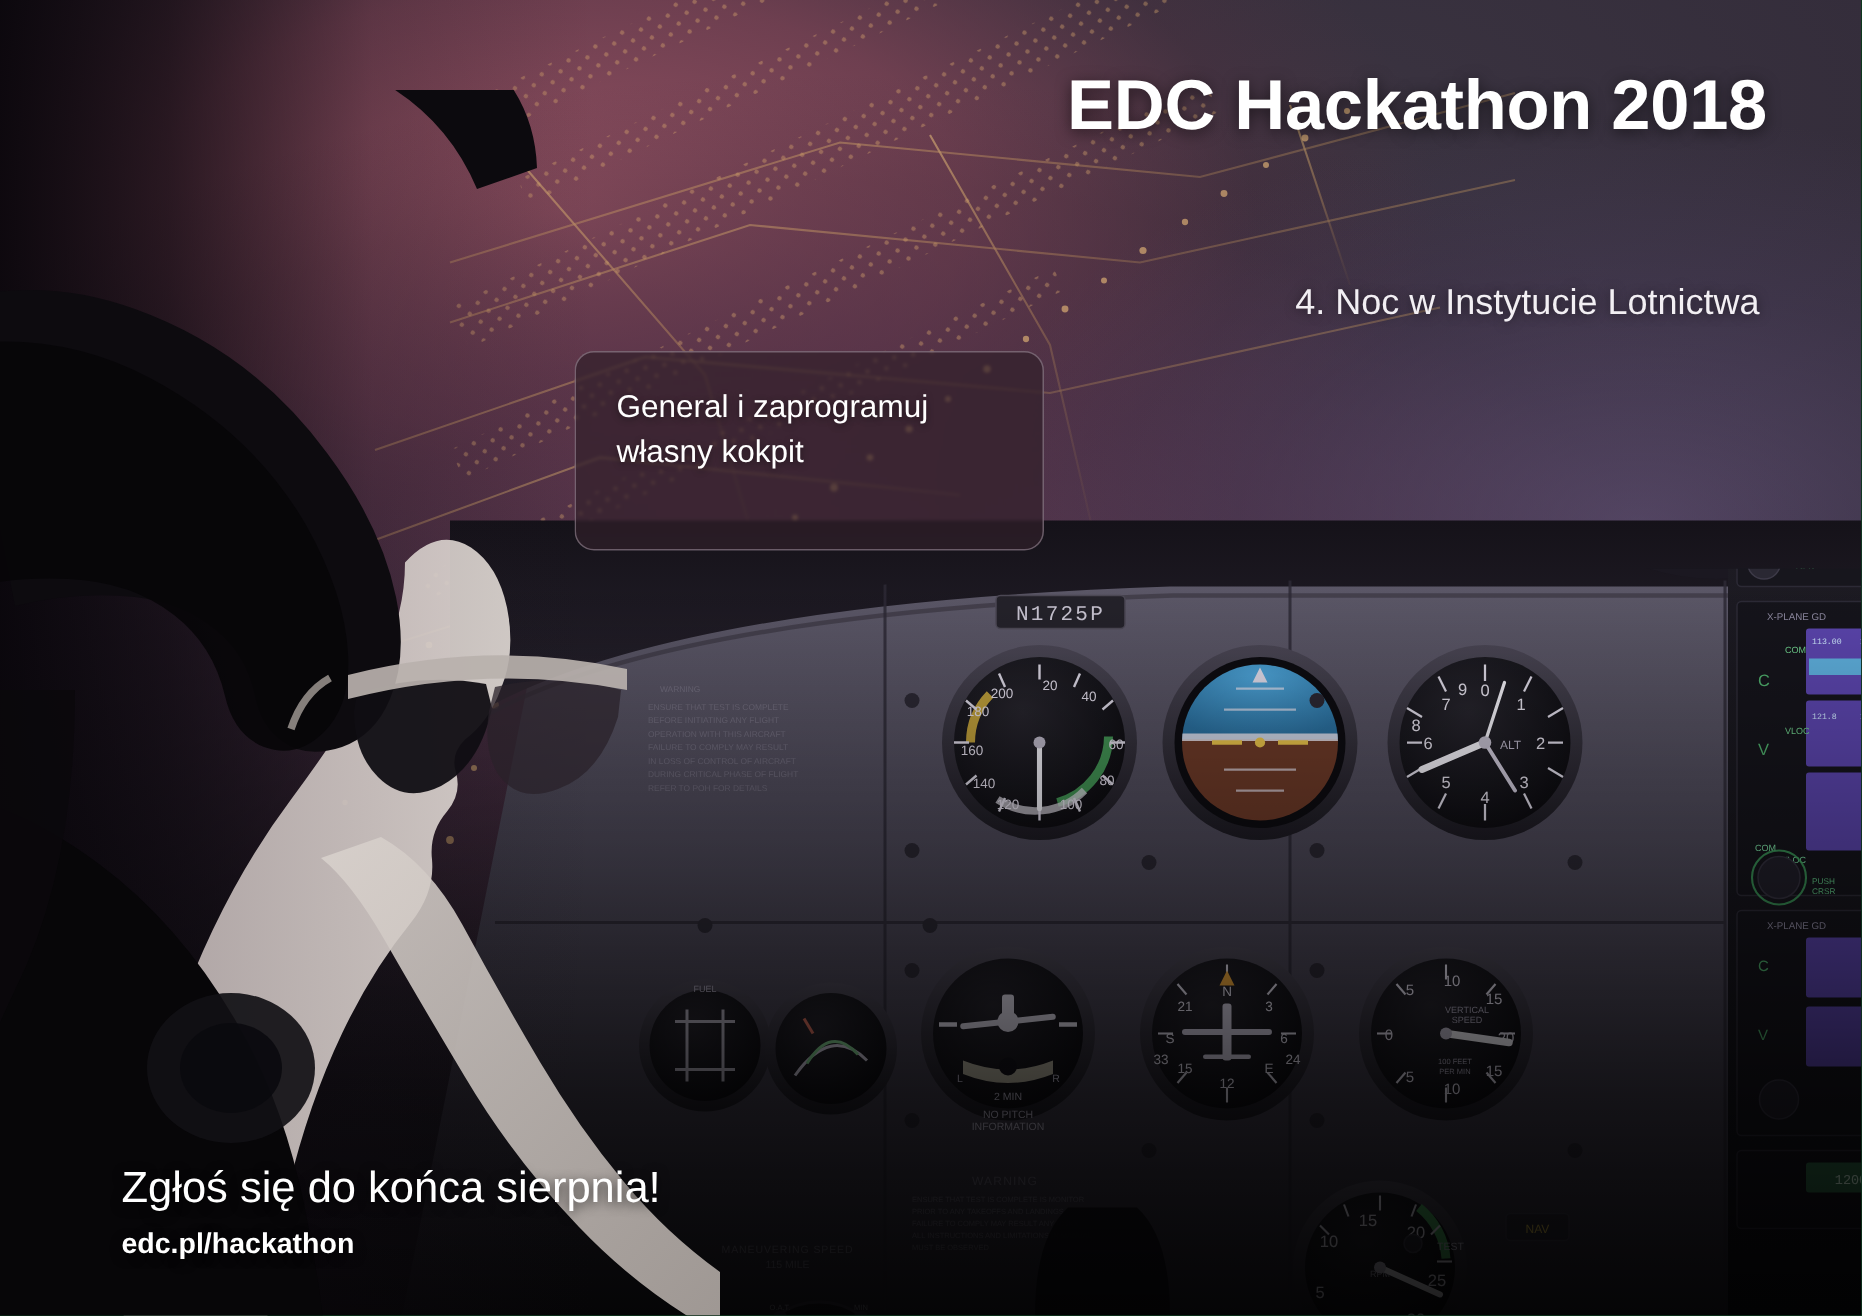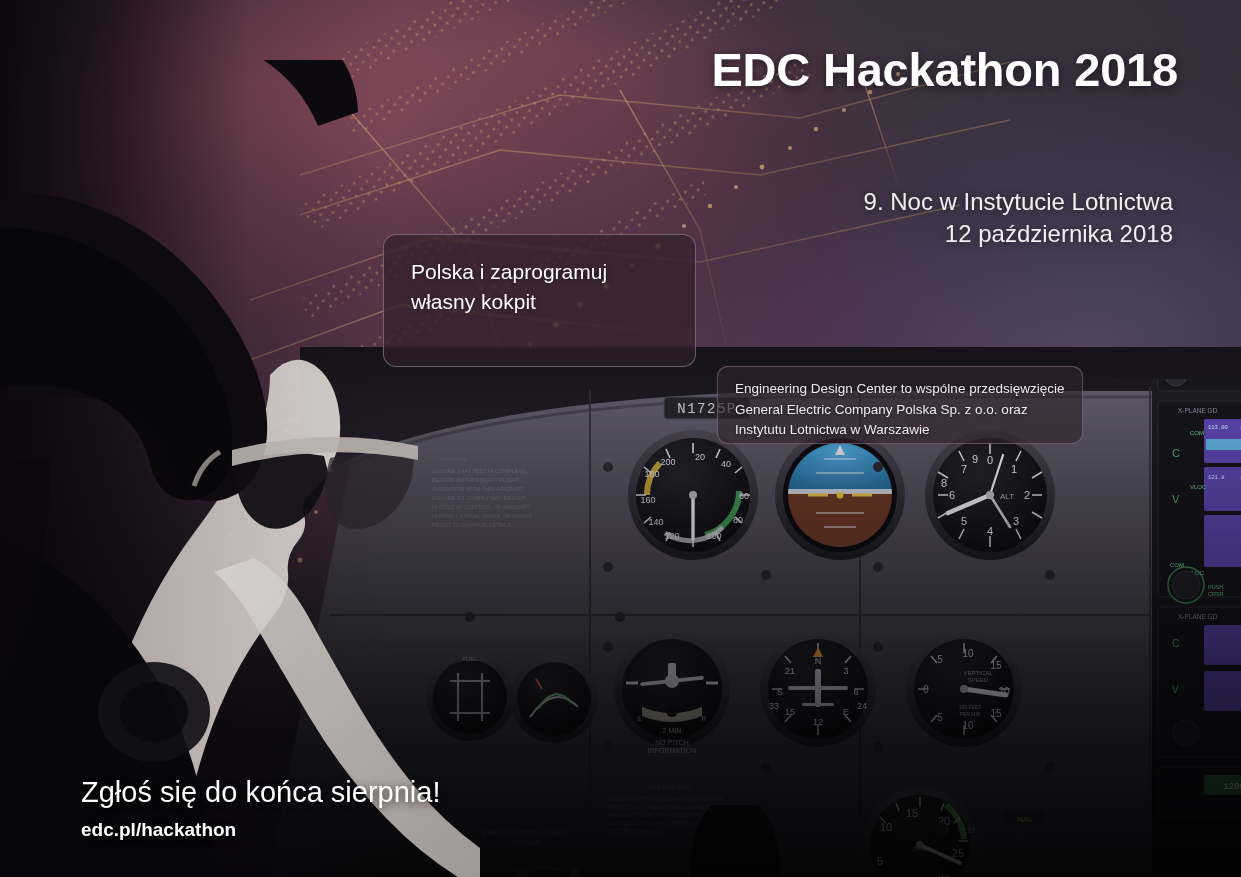--- a/index.html
+++ b/index.html
@@ -682,37 +682,29 @@
 
     <path d="M100 -60 q120 -40 230 20 q56 34 58 92 l-40 14
              q-26 -62 -96 -86 q-76 -26 -152 -6 Z" fill="#0c0a0e"></path>
   </svg>
 
   <div class="title-block">
     <div class="title-line">EDC Hackathon 2018</div>
   </div>
 
   <div class="subtitle-block">
-    <div class="subtitle-line">9. Noc w Instytucie Lotnictwa</div>
-    <div class="subtitle-line">12 października 2018</div>
+    <div class="subtitle-line">4. Noc w Instytucie Lotnictwa</div>
   </div>
 
   <div class="callout">
     <div class="callout-inner">
-      <div class="callout-line">Polska i zaprogramuj</div>
+      <div class="callout-line">General i zaprogramuj</div>
       <div class="callout-line">własny kokpit</div>
     </div>
   </div>
 
-  <div class="infobox">
-    <div class="infobox-inner">
-      <div class="info-line">Engineering Design Center to wspólne przedsięwzięcie</div>
-      <div class="info-line">General Electric Company Polska Sp. z o.o. oraz</div>
-      <div class="info-line">Instytutu Lotnictwa w Warszawie</div>
-    </div>
-  </div>
 
   <div class="cta">
     <div class="cta-line1">Zgłoś się do końca sierpnia!</div>
     <div class="cta-line2">edc.pl/hackathon</div>
   </div>
 
 </div>
 
 </body></html>

